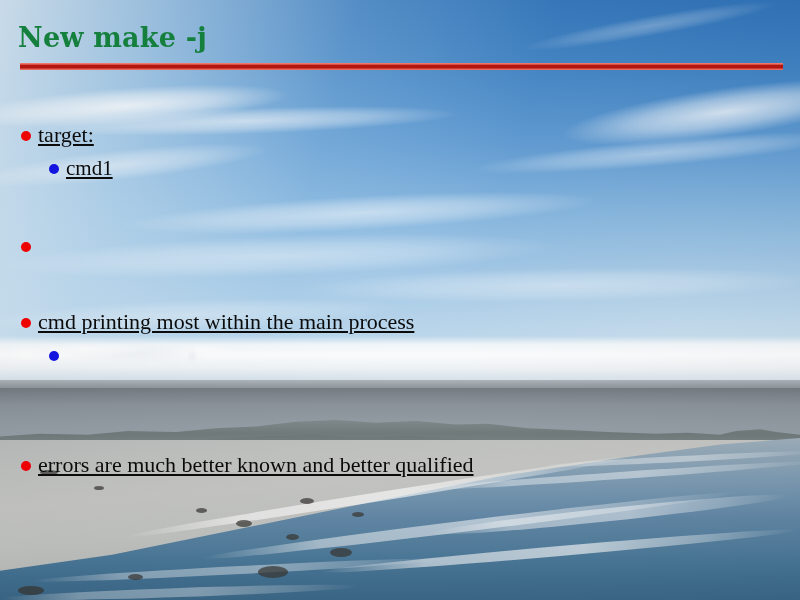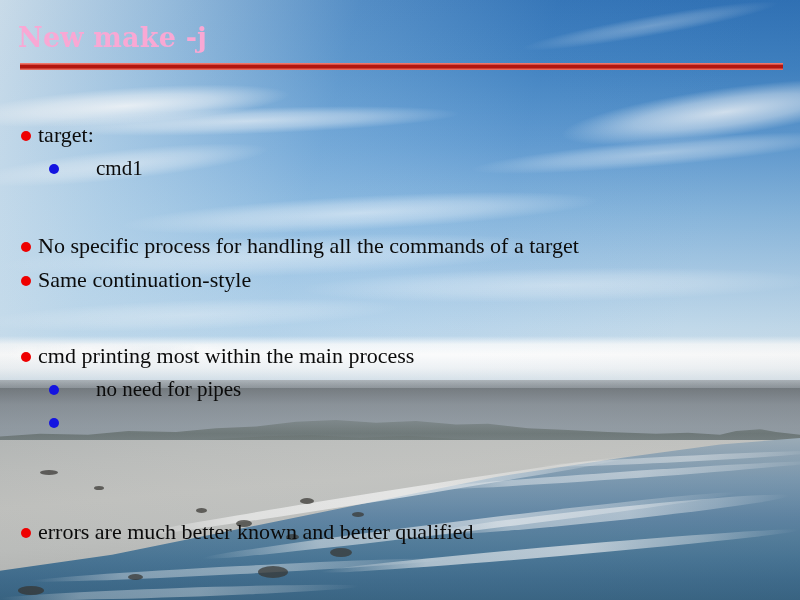--- a/index.html
+++ b/index.html
@@ -162,21 +162,21 @@
   .content { position: absolute; inset: 0; }
 
   .slide-title {
     position: absolute;
     left: 18px;
     top: 22px;
     font-family: "DejaVu Serif", "Liberation Serif", serif;
     font-weight: bold;
     font-size: 27px;
     letter-spacing: 0.2px;
-    color: #f9a8d4;
+    color: #15803d;
     white-space: nowrap;
   }
   .title-rule {
     position: absolute;
     left: 20px;
     top: 63px;
     width: 763px;
     height: 7px;
     background: linear-gradient(180deg,
       #f0766a 0%, #f0766a 16%,
@@ -197,21 +197,21 @@
     color: #0b0b0b;
     white-space: nowrap;
   }
   .bullet-row.lvl1 {
     padding-left: 38px;
     font-size: 22px;
     line-height: 34px;
     height: 34px;
   }
   .bullet-row.lvl2 {
-    padding-left: 96px;
+    padding-left: 66px;
     font-size: 21px;
     line-height: 33px;
     height: 33px;
   }
   .bullet-row.spacer { height: 42px; }
   .bullet-row.spacer-sm { height: 32px; }
   .bullet-row.spacer-lg { height: 44px; }
 
   .dot {
     position: absolute;
@@ -227,21 +227,21 @@
     margin-left: -17px;
   }
   .lvl2 > .dot {
     left: 66px;
     top: 12px;
     width: 10px;
     height: 10px;
     background: #1414e0;
     margin-left: -17px;
   }
-  .btext { display: inline-block; }
+  .btext { display: inline-block; text-decoration: underline; }
 </style>
 </head>
 <body>
 
 <div id="slide">
 
   <div class="bg-layer sky"></div>
   <div class="cloud c10"></div>
   <div class="cloud c1"></div>
   <div class="cloud c2"></div>
@@ -298,40 +298,31 @@
       <div class="bullet-row lvl2">
         <span class="dot"></span>
         <span class="btext">cmd1</span>
       </div>
 
 
       <div class="bullet-row spacer-lg"></div>
 
       <div class="bullet-row lvl1">
         <span class="dot"></span>
-        <span class="btext">No specific process for handling all the commands of a target</span>
-      </div>
+      </div>
+
+
+      <div class="bullet-row spacer"></div>
+
 
       <div class="bullet-row lvl1">
         <span class="dot"></span>
-        <span class="btext">Same continuation-style</span>
-      </div>
-
-      <div class="bullet-row spacer"></div>
-
-
-      <div class="bullet-row lvl1">
-        <span class="dot"></span>
         <span class="btext">cmd printing most within the main process</span>
       </div>
 
-      <div class="bullet-row lvl2">
-        <span class="dot"></span>
-        <span class="btext">no need for pipes</span>
-      </div>
 
       <div class="bullet-row lvl2">
         <span class="dot"></span>
       </div>
 
       <div class="bullet-row spacer-lg"></div>
       <div class="bullet-row spacer-sm"></div>
 
       <div class="bullet-row lvl1">
         <span class="dot"></span>

